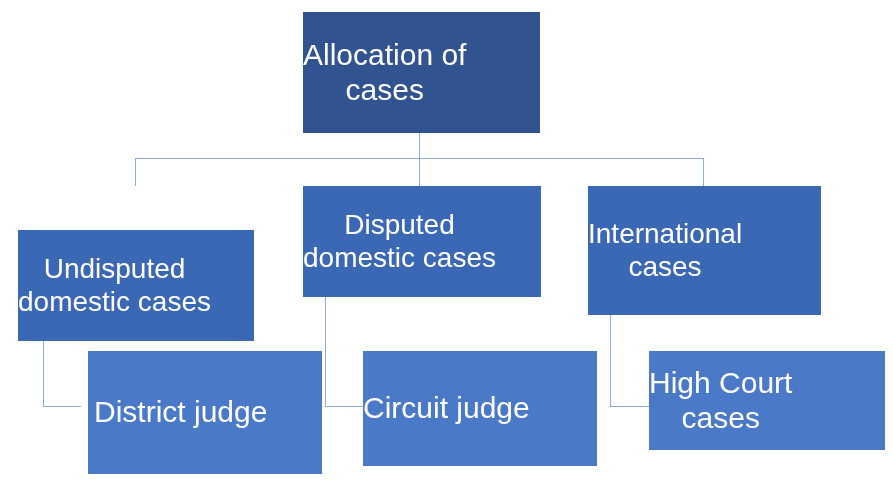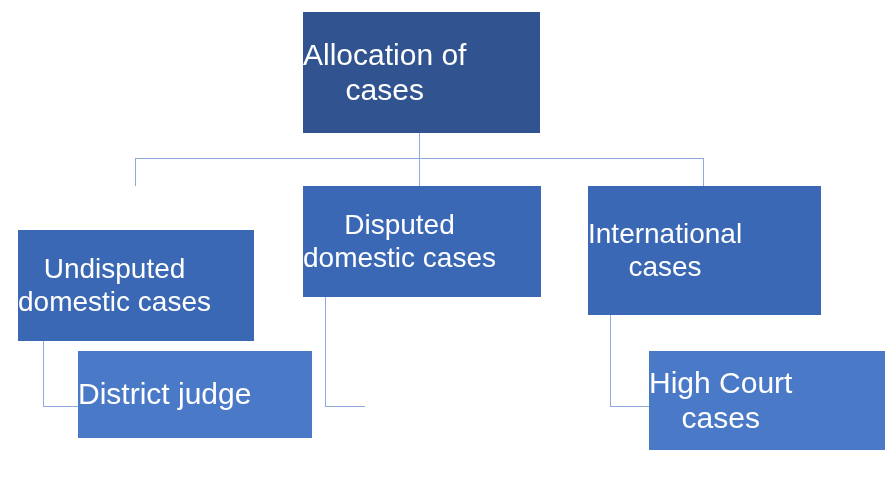--- a/index.html
+++ b/index.html
@@ -94,26 +94,31 @@
     </div>
   </div>
 
   <div class="node node-level2" style="left:588px; top:186px; width:233px; height:129px;">
     <div>
       <span>International</span>
       <span>cases</span>
     </div>
   </div>
 
-  <div class="node node-level3" style="left:78px; top:351px; width:234px; height:87px;">
+  <div class="node node-level3" style="left:88px; top:351px; width:234px; height:123px;padding-left:6px;">
     <div>
       <span>District judge</span>
     </div>
   </div>
 
+  <div class="node node-level3" style="left:363px; top:351px; width:234px; height:115px;">
+    <div>
+      <span>Circuit judge</span>
+    </div>
+  </div>
 
   <div class="node node-level3" style="left:649px; top:351px; width:236px; height:99px;">
     <div>
       <span>High Court</span>
       <span>cases</span>
     </div>
   </div>
 
 </div>
 

